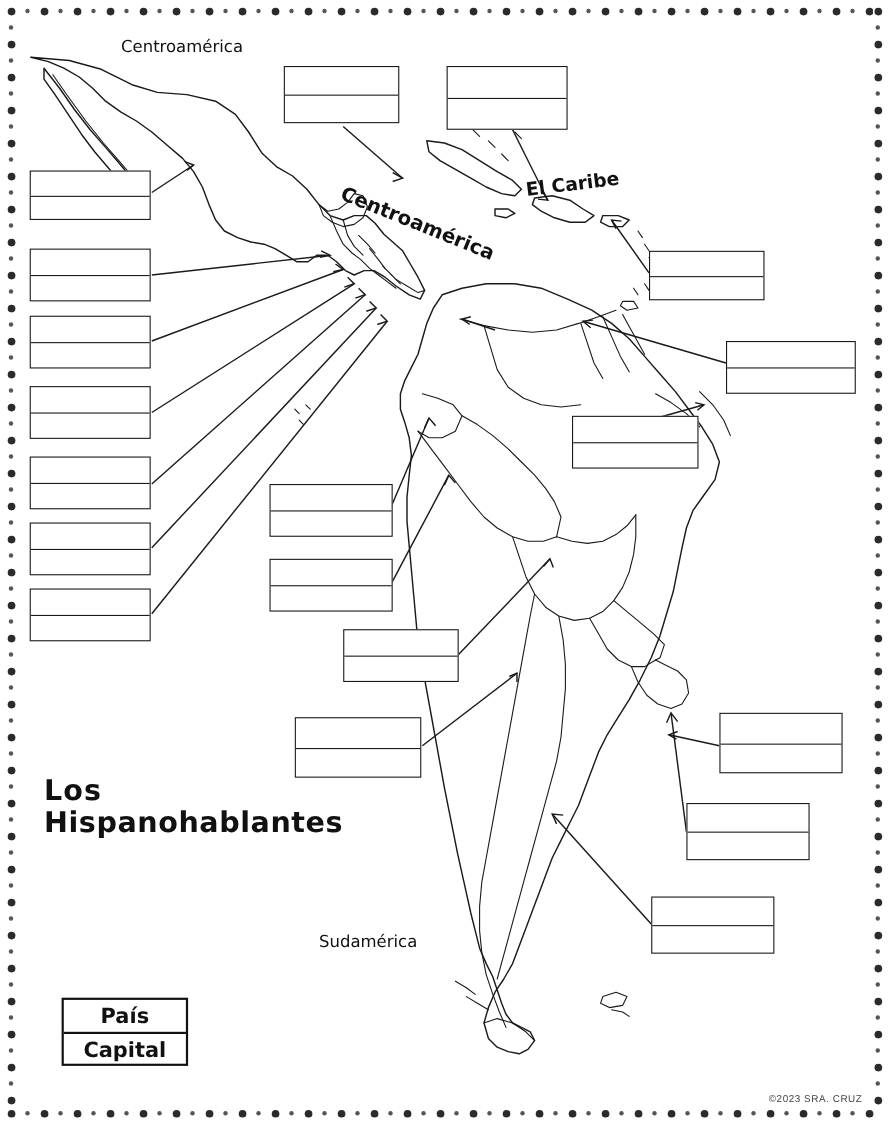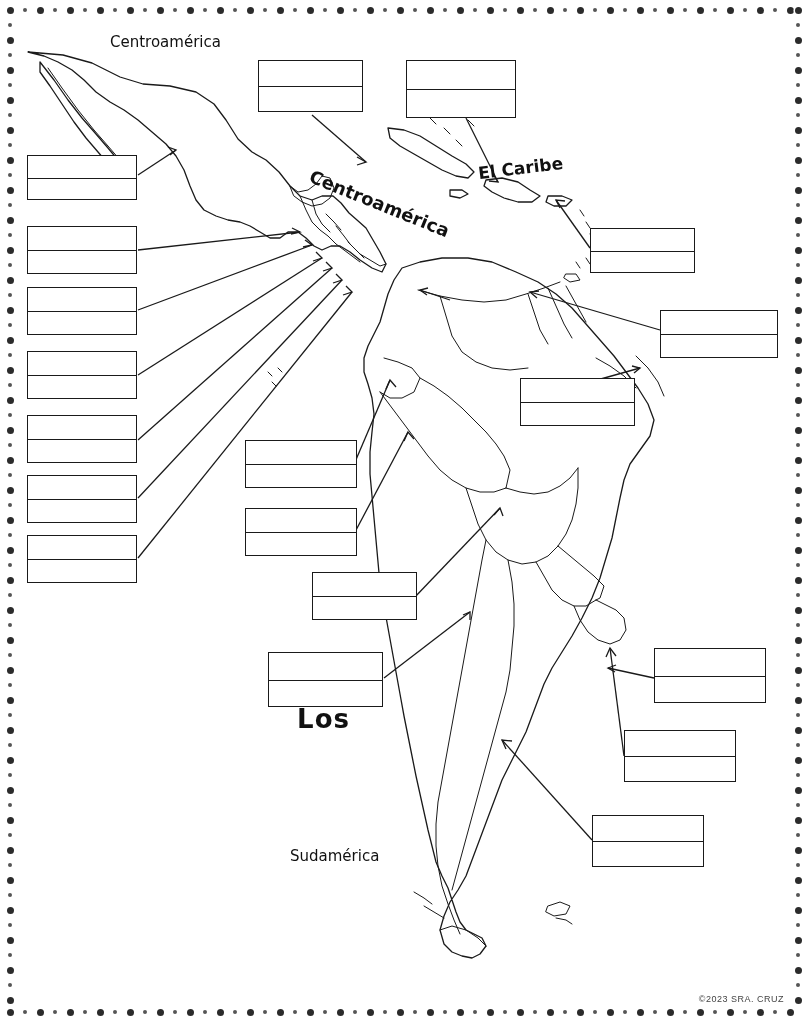--- a/index.html
+++ b/index.html
@@ -99,21 +99,21 @@
     transform: rotate(22deg);
   }
   #region-sudamerica { left: 290px; top: 847px; }
 
   
   #title-block {
     position: absolute;
     left: 40px;
     top: 705px;
     width: 310px;
-    text-align: right;
+    text-align: left;
     font-family: "DejaVu Sans", sans-serif;
     font-weight: bold;
     color: #111;
     line-height: 1.12;
   }
   #title-line-1 { font-size: 26px; letter-spacing: 1px; }
   #title-line-2 { font-size: 26px; letter-spacing: 1px; }
   #title-line-3 { font-size: 26px; letter-spacing: 0.5px; }
 
   
@@ -674,18 +674,23 @@
   </div>
 
   <div class="label-box" style="left:592px; top:815px; width:112px; height:52px;">
     <div class="line top"></div>
     <div class="divider"></div>
     <div class="line bottom"></div>
   </div>
 
   <div id="title-block">
     <div id="title-line-1">Los</div>
-  </div>
-
+    <div id="title-line-3">Hispanohablantes</div>
+  </div>
+
+  <div id="legend-key">
+    <div class="key-row first">País</div>
+    <div class="key-row">Capital</div>
+  </div>
 
   <div id="copyright">©2023 SRA. CRUZ</div>
 
 </div>
 
 </body></html>

